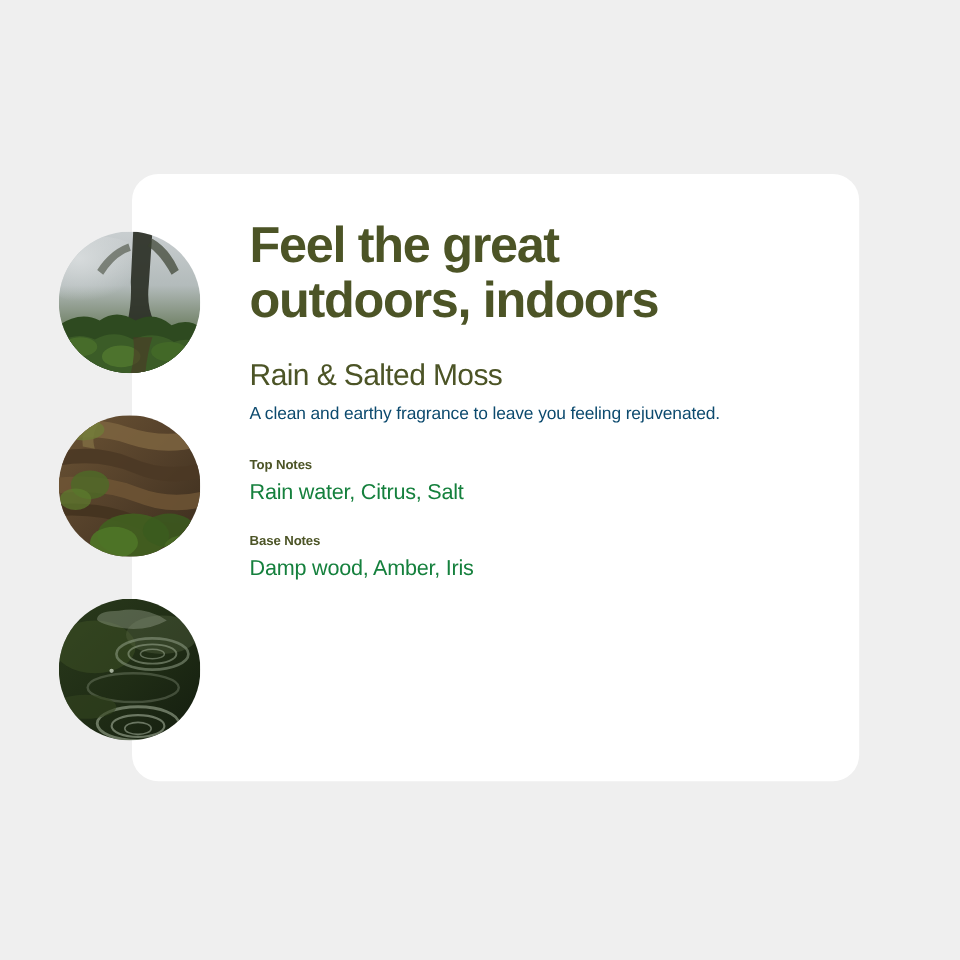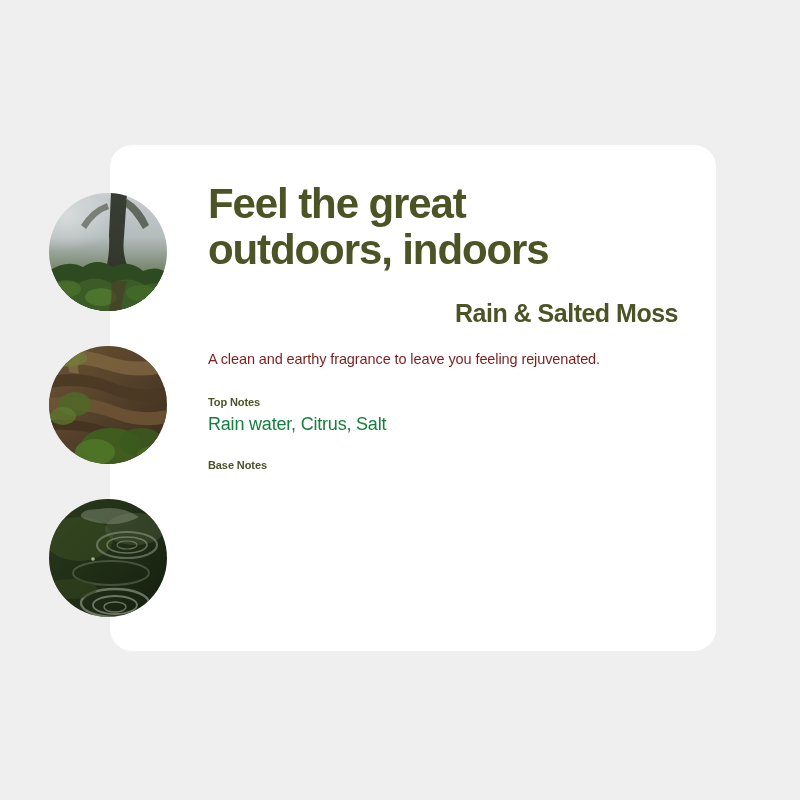--- a/index.html
+++ b/index.html
@@ -69,31 +69,30 @@
     font-weight: 700;
     letter-spacing: -1.1px;
     color: #4c5426;
     white-space: pre-line;
   }
 
   #fragrance-name {
     margin: 26px 0 0 0;
     font-size: 25px;
     line-height: 29px;
-    font-weight: 700;
+    font-weight: 400;
     letter-spacing: -0.5px;
     color: #4c5426;
-    text-align: right;
   }
 
   #fragrance-description {
-    margin: 21px 0 0 0;
+    margin: 7px 0 0 0;
     font-size: 14.5px;
     line-height: 20px;
-    color: #7f1d1d;
+    color: #0c4a6e;
     letter-spacing: -0.1px;
   }
 
   #notes-list { margin-top: 23px; }
 
   .note-group { margin-bottom: 19px; }
   .note-group:last-child { margin-bottom: 0; }
 
   .note-label {
     font-size: 11px;
@@ -212,18 +211,19 @@
       <div class="note-group">
         <div class="note-label">Top Notes</div>
         <div class="note-value">Rain water, Citrus, Salt</div>
       </div>
 
       <div class="note-group">
       </div>
 
       <div class="note-group">
         <div class="note-label">Base Notes</div>
+        <div class="note-value">Damp wood, Amber, Iris</div>
       </div>
 
     </div>
   </div>
 
 </div>
 
 </body></html>

